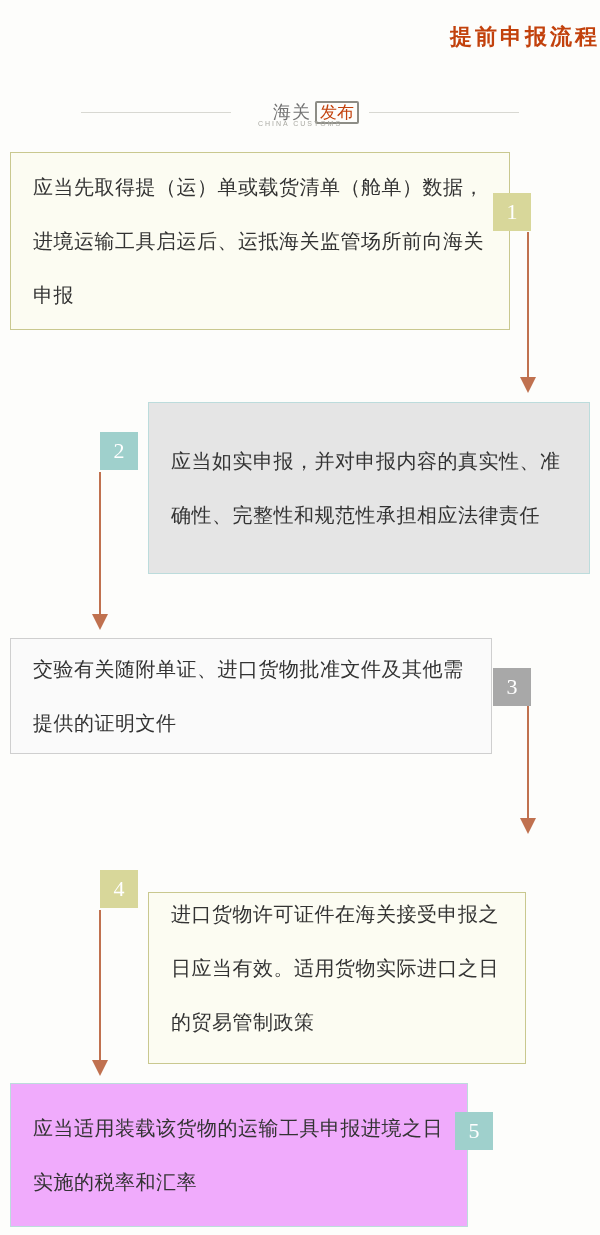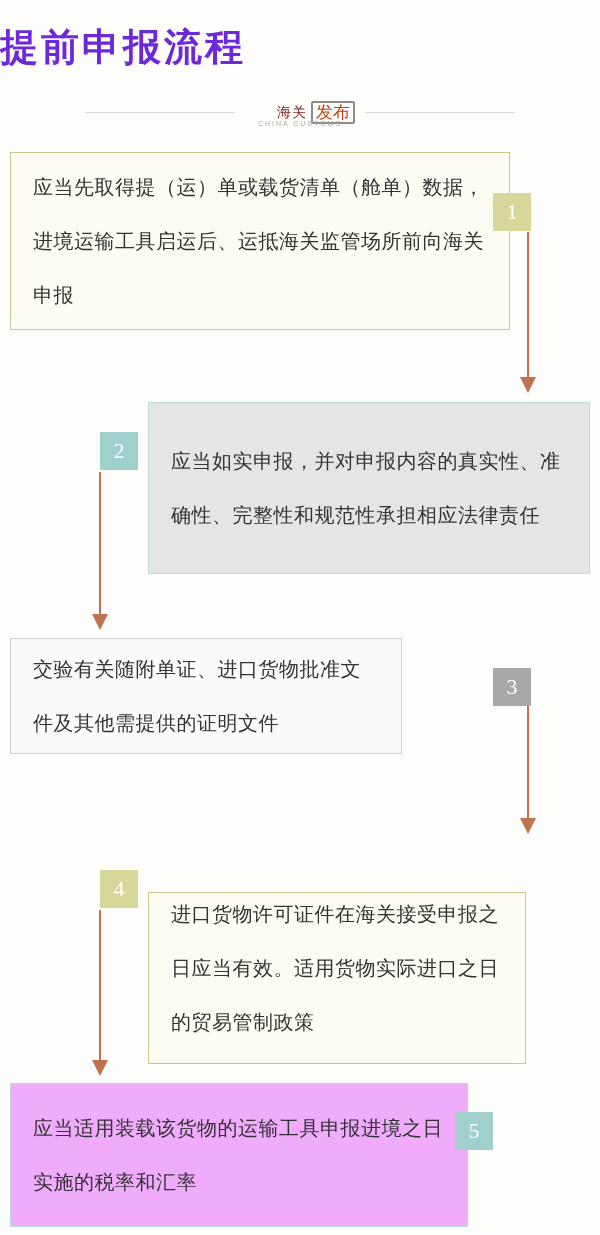--- a/index.html
+++ b/index.html
@@ -19,25 +19,25 @@
     width: 600px;
     height: 1235px;
     background: #fdfdfb;
   }
   
   .title {
     position: absolute;
     top: 22px;
     left: 0;
     width: 600px;
-    text-align: left;
-    font-size: 38px;
+    text-align: right;
+    font-size: 22px;
     font-weight: bold;
     letter-spacing: 3px;
-    color: #6d28d9;
+    color: #c2410c;
   }
   .brand-row {
     position: absolute;
     top: 92px;
     left: 0;
     width: 600px;
     height: 40px;
     display: flex;
     align-items: center;
     justify-content: center;
@@ -47,22 +47,22 @@
     width: 150px;
     background: #d8d8d2;
   }
   .brand-mark {
     display: flex;
     align-items: center;
     gap: 4px;
     margin: 0 10px;
   }
   .brand-cn {
-    font-size: 14px;
-    color: #7f1d1d;
+    font-size: 18px;
+    color: #737373;
     letter-spacing: 1px;
     line-height: 1;
     margin-left: 32px;
   }
   .brand-box {
     border: 2px solid #8d8d86;
     color: #c2410c;
     font-size: 17px;
     padding: 1px 3px;
     line-height: 1;
@@ -122,21 +122,21 @@
     width: 442px;
     height: 172px;
     background: #e5e5e5;
     border-color: #bcdcdc;
   }
   #badge2 { left: 100px; top: 432px; background: #9fd0cc; }
   
   #node3 {
     left: 10px;
     top: 638px;
-    width: 392px;
+    width: 482px;
     height: 116px;
     background: #fafafa;
     border-color: #cfcfcf;
   }
   #badge3 { left: 493px; top: 668px; background: #a8a8a8; }
   
   #node4 {
     left: 148px;
     top: 892px;
     width: 378px;

